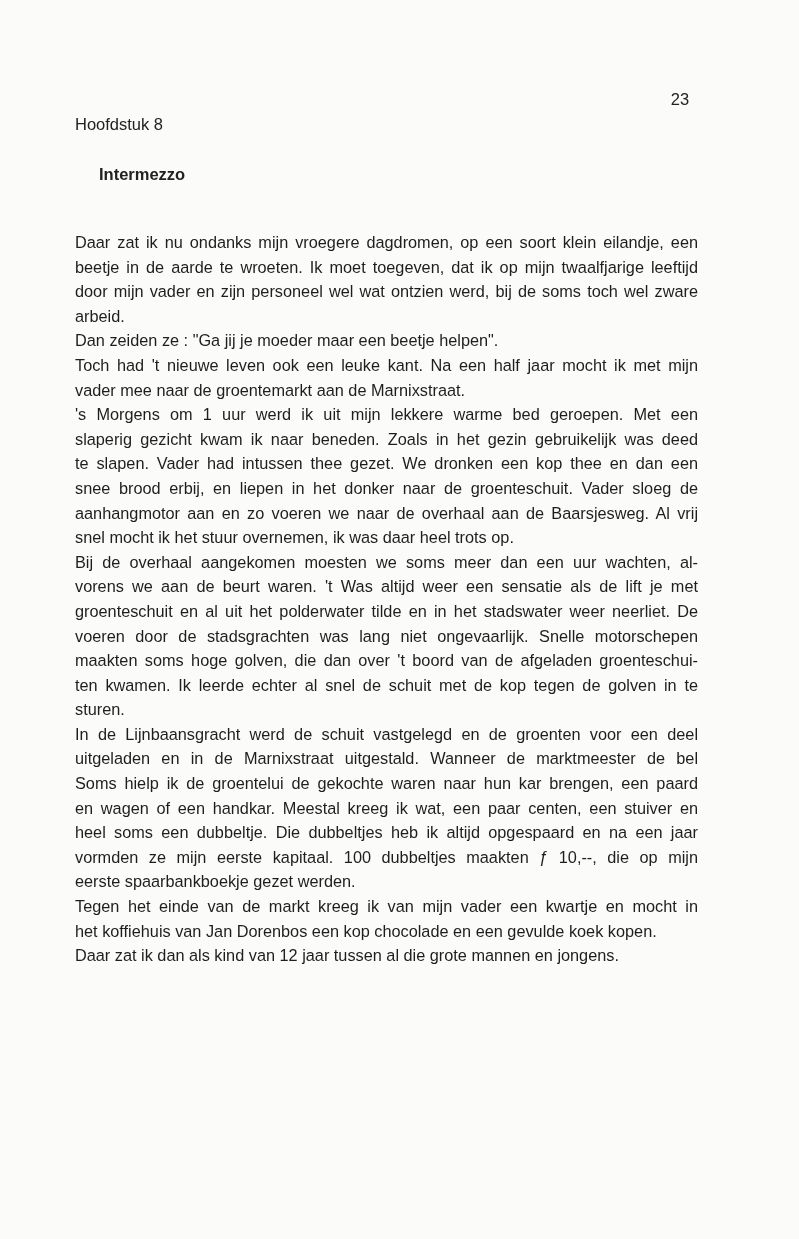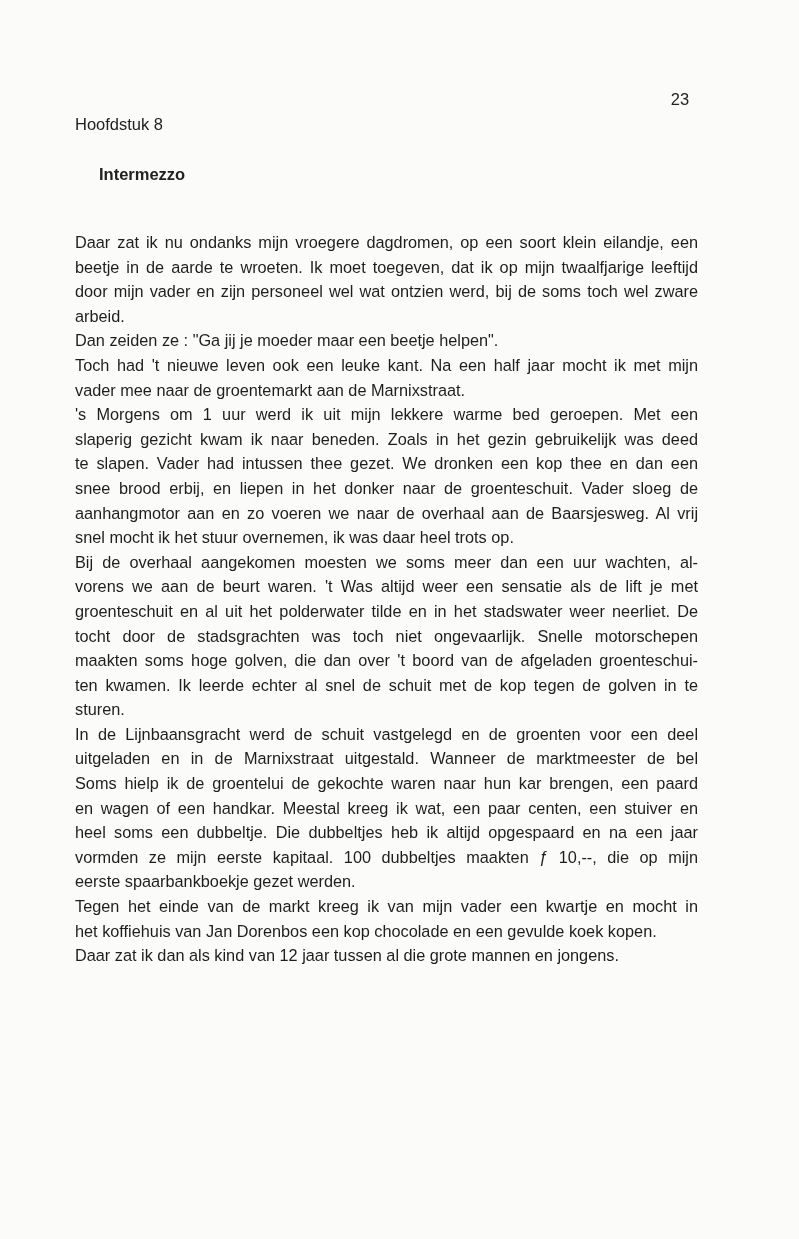--- a/index.html
+++ b/index.html
@@ -49,21 +49,21 @@
       <span class="line">vader mee naar de groentemarkt aan de Marnixstraat.</span>
       <span class="line j">'s Morgens om 1 uur werd ik uit mijn lekkere warme bed geroepen. Met een</span>
       <span class="line j">slaperig gezicht kwam ik naar beneden. Zoals in het gezin gebruikelijk was deed</span>
       <span class="line j">te slapen. Vader had intussen thee gezet. We dronken een kop thee en dan een</span>
       <span class="line j">snee brood erbij, en liepen in het donker naar de groenteschuit. Vader sloeg de</span>
       <span class="line j">aanhangmotor aan en zo voeren we naar de overhaal aan de Baarsjesweg. Al vrij</span>
       <span class="line">snel mocht ik het stuur overnemen, ik was daar heel trots op.</span>
       <span class="line j">Bij de overhaal aangekomen moesten we soms meer dan een uur wachten, al-</span>
       <span class="line j">vorens we aan de beurt waren. 't Was altijd weer een sensatie als de lift je met</span>
       <span class="line j">groenteschuit en al uit het polderwater tilde en in het stadswater weer neerliet. De</span>
-      <span class="line j">tocht door de stadsgrachten was toch niet ongevaarlijk. Snelle motorschepen</span>
+      <span class="line j">voeren door de stadsgrachten was lang niet ongevaarlijk. Snelle motorschepen</span>
       <span class="line j">maakten soms hoge golven, die dan over 't boord van de afgeladen groenteschui-</span>
       <span class="line j">ten kwamen. Ik leerde echter al snel de schuit met de kop tegen de golven in te</span>
       <span class="line">sturen.</span>
       <span class="line j">In de Lijnbaansgracht werd de schuit vastgelegd en de groenten voor een deel</span>
       <span class="line j">uitgeladen en in de Marnixstraat uitgestald. Wanneer de marktmeester de bel</span>
       <span class="line j">Soms hielp ik de groentelui de gekochte waren naar hun kar brengen, een paard</span>
       <span class="line j">en wagen of een handkar. Meestal kreeg ik wat, een paar centen, een stuiver en</span>
       <span class="line j">heel soms een dubbeltje. Die dubbeltjes heb ik altijd opgespaard en na een jaar</span>
       <span class="line j">vormden ze mijn eerste kapitaal. 100 dubbeltjes maakten ƒ 10,--, die op mijn</span>
       <span class="line">eerste spaarbankboekje gezet werden.</span>

